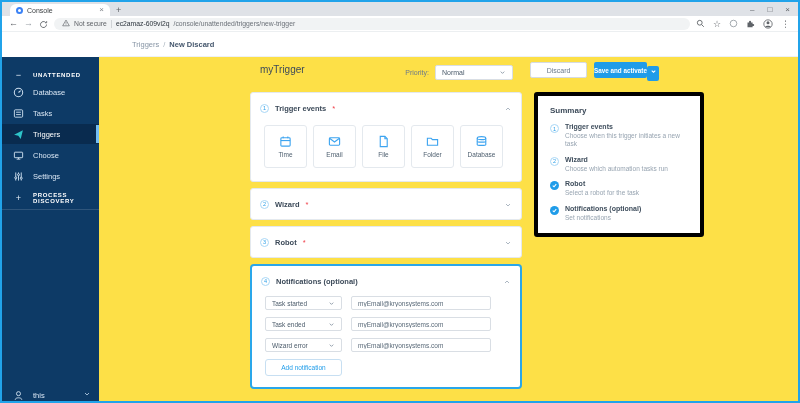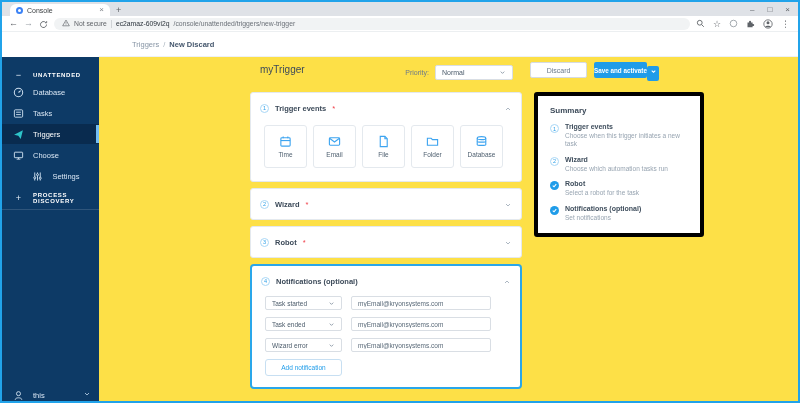--- a/index.html
+++ b/index.html
@@ -192,21 +192,21 @@
       <span style="color:#fff;">Triggers</span>
     </div>
     <div class="side-row" style="top:88px;">
       <svg viewBox="0 0 12 12" fill="none" stroke="currentColor" stroke-width="1">
           <rect x="1.5" y="2.4" width="9" height="6" rx="0.6"></rect>
           <line x1="6" y1="8.4" x2="6" y2="9.8"></line>
           <line x1="4" y1="10" x2="8" y2="10"></line>
         </svg>
       <span>Choose</span>
     </div>
-    <div class="side-row" style="top:109px;justify-content:center;">
+    <div class="side-row" style="top:109px;">
       <svg viewBox="0 0 12 12" fill="none" stroke="currentColor" stroke-width="1">
           <line x1="3" y1="1.6" x2="3" y2="10.4"></line>
           <line x1="6" y1="1.6" x2="6" y2="10.4"></line>
           <line x1="9" y1="1.6" x2="9" y2="10.4"></line>
           <circle cx="3" cy="7.4" r="1.1" fill="#0d3a66"></circle>
           <circle cx="6" cy="4" r="1.1" fill="#0d3a66"></circle>
           <circle cx="9" cy="7.8" r="1.1" fill="#0d3a66"></circle>
         </svg>
       <span>Settings</span>
     </div>

